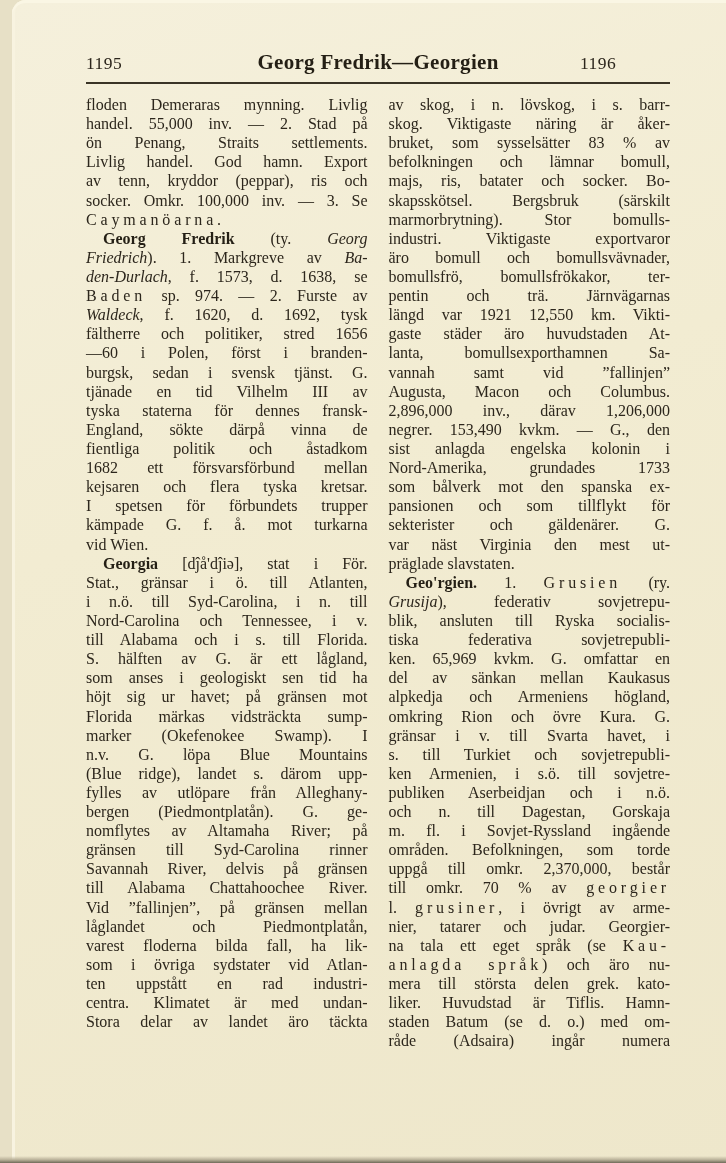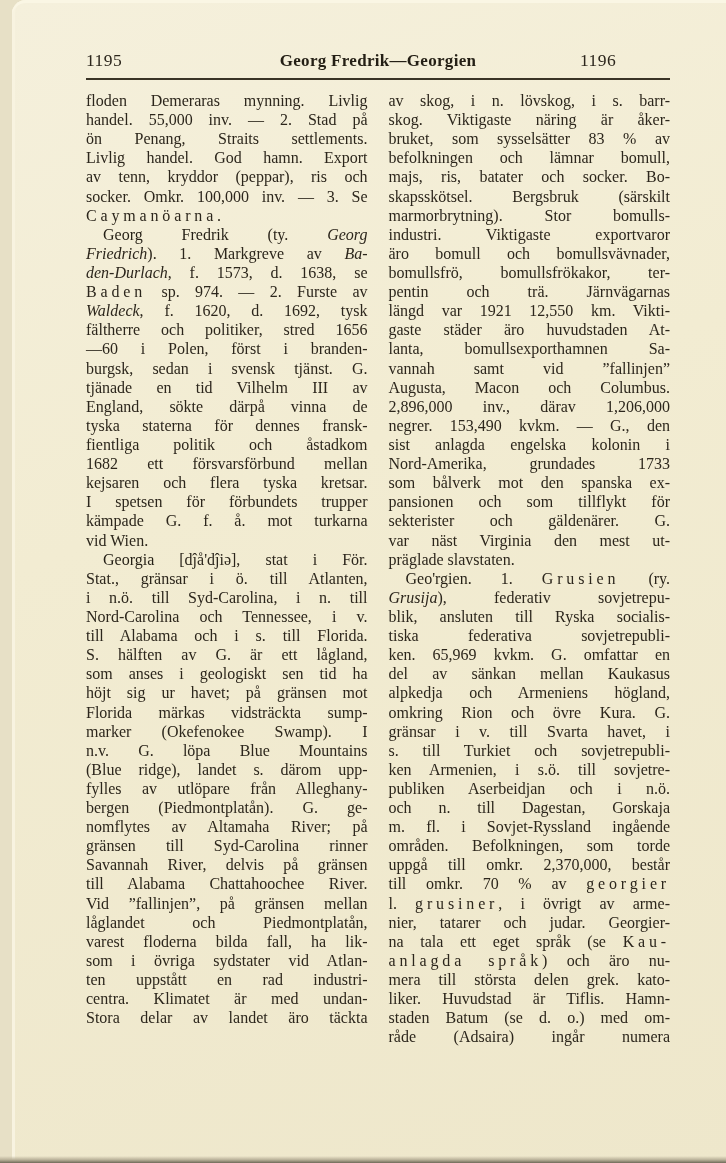--- a/index.html
+++ b/index.html
@@ -23,42 +23,42 @@
     position:absolute;left:0;bottom:0;width:726px;height:7px;
     background:linear-gradient(180deg,rgba(160,150,120,0) 0%,#b8b098 55%,#6f6a58 100%);
   }
   .header{
     display:flex;align-items:baseline;width:584px;
     font-size:17.5px;
   }
   .pagenum{width:90px;letter-spacing:.5px;}
   .pagenum.right{text-align:left;}
   .header-title{
-    flex:1;text-align:center;font-weight:bold;font-size:17px;
+    flex:1;text-align:center;font-weight:bold;font-size:21px;
     letter-spacing:.3px;color:#241f15;
   }
   .rule{
     width:584px;height:0;border-bottom:2px solid #3a3426;margin-top:7px;
   }
   .columns{
     display:flex;gap:21px;margin-top:11px;width:584px;justify-content:center;
   }
   .col{width:281.5px;}
   .line{
     font-size:16px;
     height:19.12px;line-height:19.12px;
     text-align:justify;
     -moz-text-align-last:justify;
     text-align-last:justify;
     white-space:normal;
     color:#2c261c;
   }
   .line.end{text-align-last:left;-moz-text-align-last:left;}
   .line.indent{text-indent:17px;}
-  .b{font-weight:normal;color:#241f15;}
+  .b{font-weight:bold;color:#241f15;}
   .i{font-style:italic;}
   .sp{letter-spacing:.24em;}
 </style>
 </head>
 <body>
 
 <div class="page">
   <div class="header">
     <div class="pagenum">1195</div>
     <div class="header-title">Georg Fredrik—Georgien</div>
@@ -76,22 +76,22 @@
         <div class="line end"><span class="sp">Caymanöarna.</span></div>
         <div class="line indent"><span class="b">Georg Fredrik</span><span> (ty. </span><span class="i">Georg</span></div>
         <div class="line"><span class="i">Friedrich</span><span>). 1. Markgreve av </span><span class="i">Ba-</span></div>
         <div class="line"><span class="i">den-Durlach</span><span>, f. 1573, d. 1638, se</span></div>
         <div class="line"><span class="sp">Baden</span><span> sp. 974. — 2. Furste av</span></div>
         <div class="line"><span class="i">Waldeck</span><span>, f. 1620, d. 1692, tysk</span></div>
         <div class="line"><span>fältherre och politiker, stred 1656</span></div>
         <div class="line"><span>—60 i Polen, först i branden-</span></div>
         <div class="line"><span>burgsk, sedan i svensk tjänst. G.</span></div>
         <div class="line"><span>tjänade en tid Vilhelm III av</span></div>
+        <div class="line"><span>tyska staterna för dennes fransk-</span></div>
         <div class="line"><span>England, sökte därpå vinna de</span></div>
-        <div class="line"><span>tyska staterna för dennes fransk-</span></div>
         <div class="line"><span>fientliga politik och åstadkom</span></div>
         <div class="line"><span>1682 ett försvarsförbund mellan</span></div>
         <div class="line"><span>kejsaren och flera tyska kretsar.</span></div>
         <div class="line"><span>I spetsen för förbundets trupper</span></div>
         <div class="line"><span>kämpade G. f. å. mot turkarna</span></div>
         <div class="line end"><span>vid Wien.</span></div>
         <div class="line indent"><span class="b">Georgia</span><span> [dĵå'dĵiə], stat i För.</span></div>
         <div class="line"><span>Stat., gränsar i ö. till Atlanten,</span></div>
         <div class="line"><span>i n.ö. till Syd-Carolina, i n. till</span></div>
         <div class="line"><span>Nord-Carolina och Tennessee, i v.</span></div>

